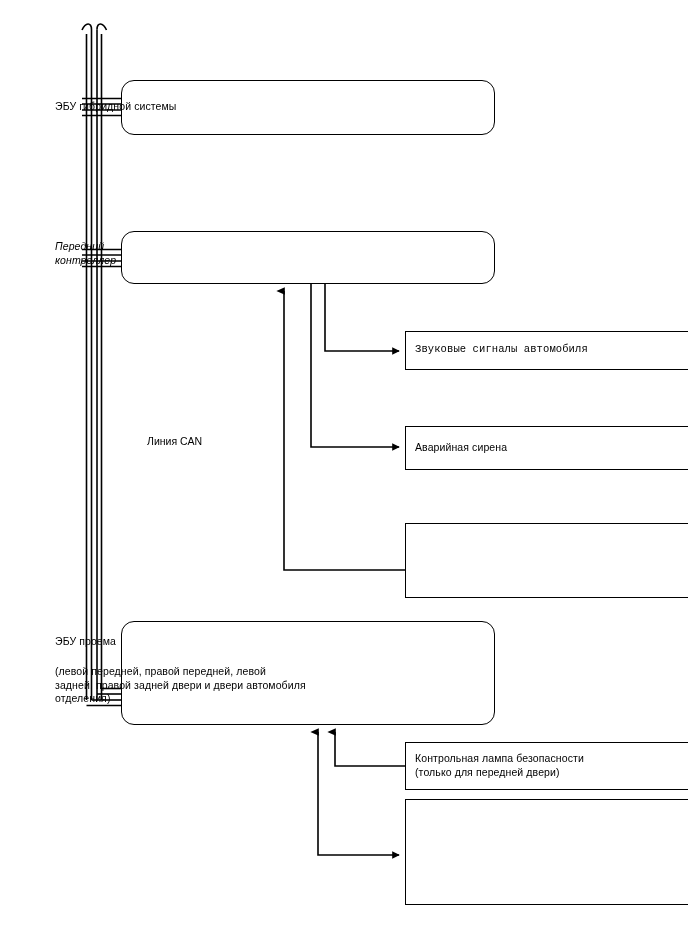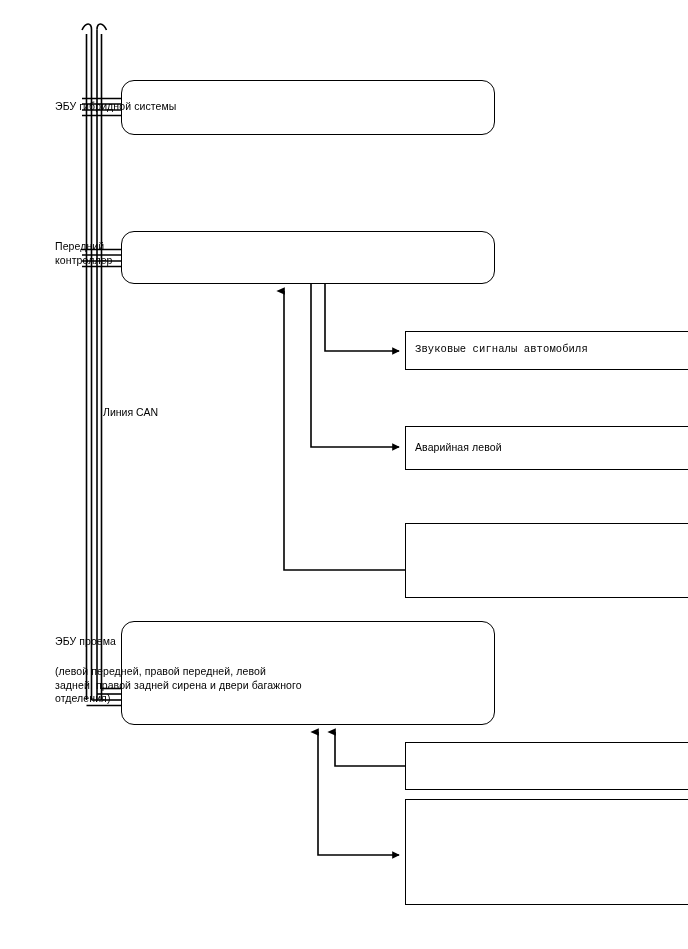--- a/index.html
+++ b/index.html
@@ -51,29 +51,29 @@
   #node-hybrid-ecu   { left: 88px;  top: 80px;  width: 374px; height: 55px; }
   #node-front-ctrl   { left: 88px;  top: 231px; width: 374px; height: 53px; }
   #node-horns        { left: 372px; top: 331px; width: 296px; height: 39px; }
   #node-siren        { left: 372px; top: 426px; width: 296px; height: 44px; }
   #node-hood-lock    { left: 372px; top: 523px; width: 296px; height: 75px; }
   #node-door-ecu     { left: 88px;  top: 621px; width: 374px; height: 104px; }
   #node-safety-lamp  { left: 372px; top: 742px; width: 296px; height: 48px; }
   #node-door-lock    { left: 372px; top: 799px; width: 296px; height: 106px; }
 
   #txt-hybrid-ecu   { top: 100px; }
-  #txt-front-ctrl   { top: 240px; }
+  #txt-front-ctrl   { top: 240px; font-style: italic; }
   #txt-horns        { top: 343px; left: 382px; font-family: Liberation Mono, monospace; }
   #txt-siren        { top: 441px; left: 382px; }
   #txt-hood-lock    { top: 536px; left: 382px; line-height: 32px; }
   #txt-door-ecu-a   { top: 635px; }
   #txt-door-ecu-b   { top: 665px; }
   #txt-safety-lamp  { top: 752px; left: 382px; }
   #txt-door-lock    { top: 804px; left: 382px; line-height: 32px; }
-  #bus-label-can    { left: 70px;  top: 406px; }
+  #bus-label-can    { left: 70px;  top: 435px; padding-left: 44px; }
 </style>
 </head>
 <body>
 
 <div id="canvas">
 
   <svg id="wires" viewBox="0 0 688 949" width="688" height="949">
     <defs>
       <marker id="arrowUp" markerWidth="9" markerHeight="9" refX="4.5" refY="7.6" orient="auto-start-reverse" markerUnits="userSpaceOnUse">
         <path d="M4.5 0 L8.2 8.4 L0.8 8.4 Z" fill="#000000"></path>
@@ -130,29 +130,31 @@
   <div class="node-text" id="txt-hybrid-ecu">ЭБУ гибридной системы</div>
 
   <div class="node rounded" id="node-front-ctrl"></div>
   <div class="node-text" id="txt-front-ctrl">Передний
 контроллер</div>
 
   <div class="node" id="node-horns"></div>
   <div class="node-text" id="txt-horns">Звуковые сигналы автомобиля</div>
 
   <div class="node" id="node-siren"></div>
-  <div class="node-text" id="txt-siren">Аварийная левой</div>
+  <div class="node-text" id="txt-siren">Аварийная сирена</div>
 
   <div class="node" id="node-hood-lock"></div>
 
   <div class="node rounded" id="node-door-ecu"></div>
   <div class="node-text" id="txt-door-ecu-a">ЭБУ проема</div>
   <div class="node-text" id="txt-door-ecu-b">(левой передней, правой передней, левой
-задней, правой задней сирена и двери багажного
+задней, правой задней двери и двери автомобиля
 отделения)</div>
 
   <div class="node" id="node-safety-lamp"></div>
+  <div class="node-text" id="txt-safety-lamp">Контрольная лампа безопасности
+(только для передней двери)</div>
 
   <div class="node" id="node-door-lock"></div>
 
   <div class="bus-label" id="bus-label-can">Линия CAN</div>
 
 </div>
 
 </body></html>

